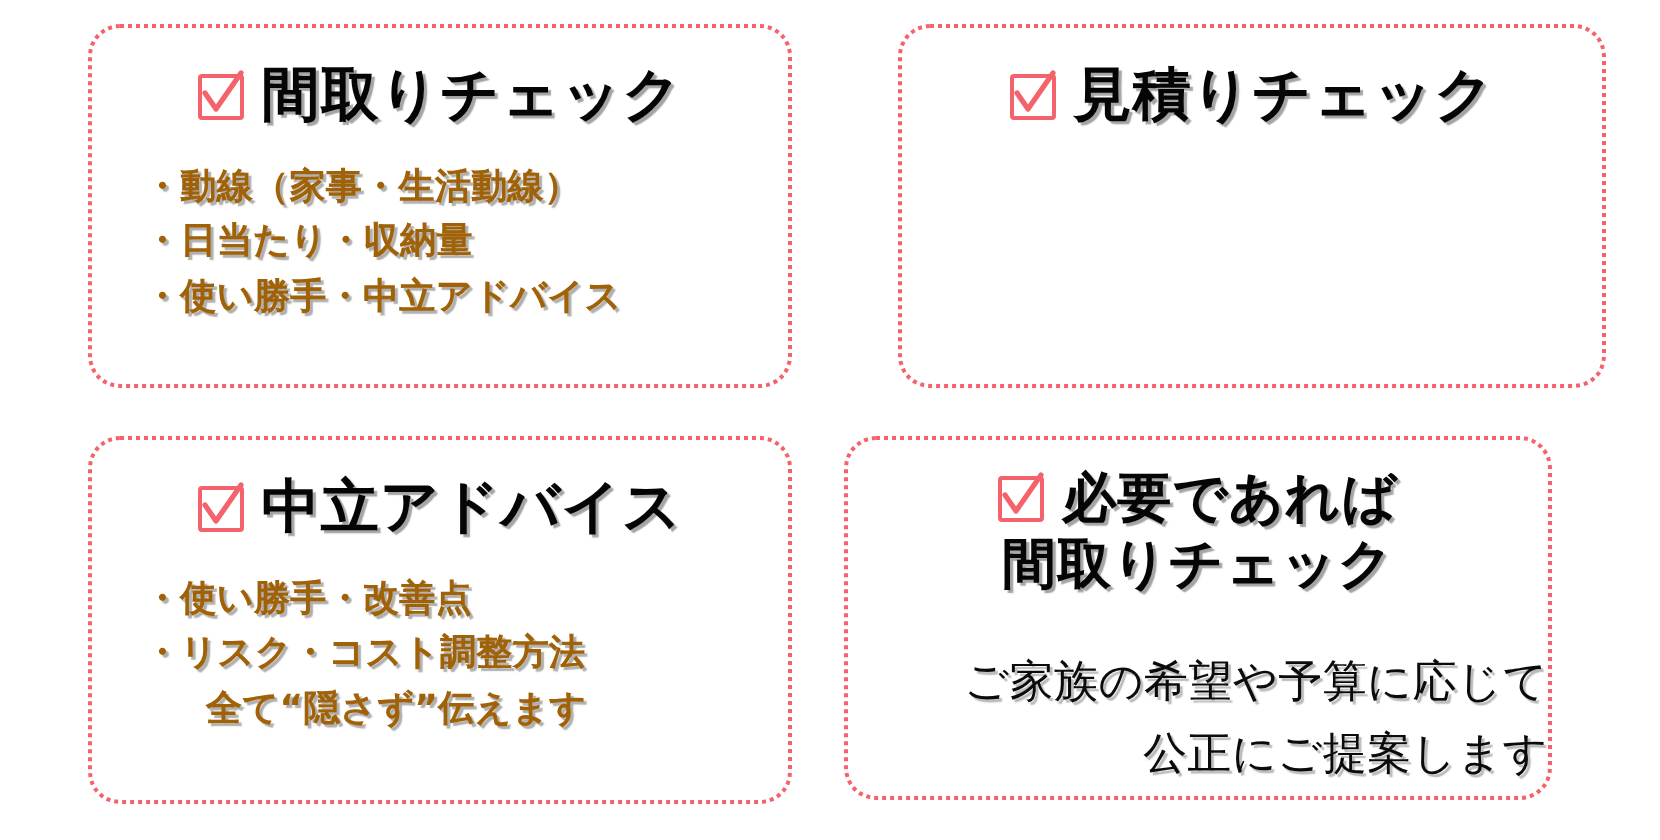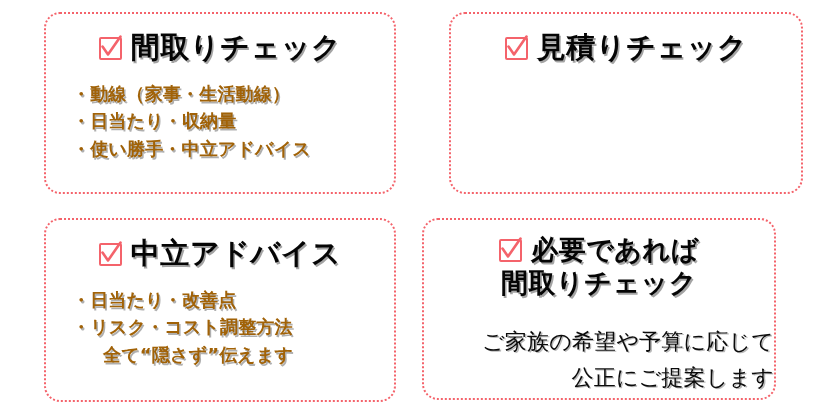--- a/index.html
+++ b/index.html
@@ -154,21 +154,21 @@
   <div class="card card-bl">
     <div class="card-inner">
       <div class="title bl-title">
         <span class="cb">
           <svg viewBox="0 0 24 26" aria-hidden="true">
             <path d="M3.5 12.5 L9 20.5 L21.5 2.5" fill="none" stroke="#f4636b" stroke-width="2.6" stroke-linecap="round" stroke-linejoin="round"></path>
           </svg>
         </span><span>中立アドバイス</span>
       </div>
       <div class="body bl-body">
-        <span class="body-line">・日当たり・改善点</span>
+        <span class="body-line">・使い勝手・改善点</span>
         <span class="body-line">・リスク・コスト調整方法</span>
         <span class="body-line indent">全て“隠さず”伝えます</span>
       </div>
     </div>
   </div>
 
   <div class="card card-br">
     <div class="card-inner">
       <div class="br-title">
         <div class="title-2">

